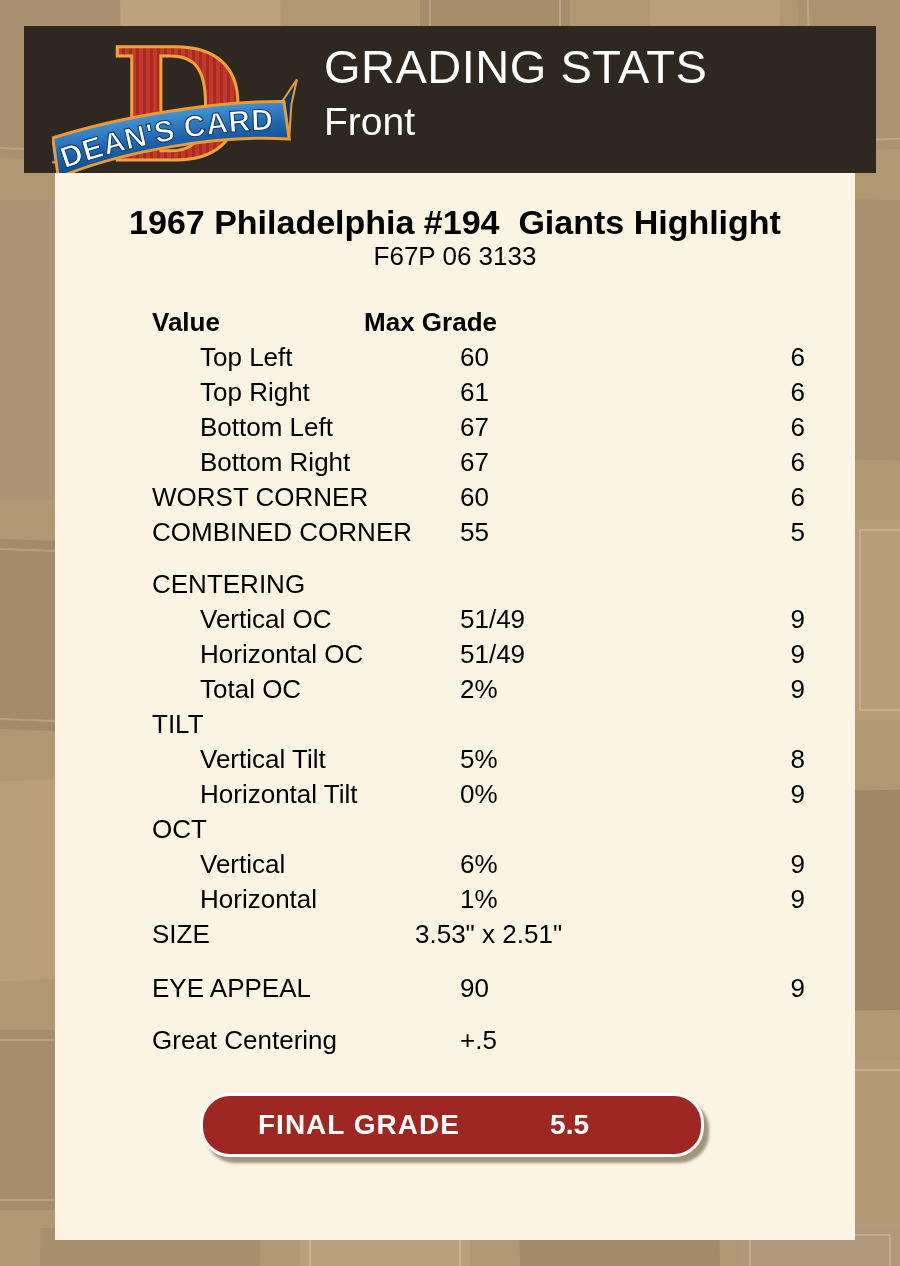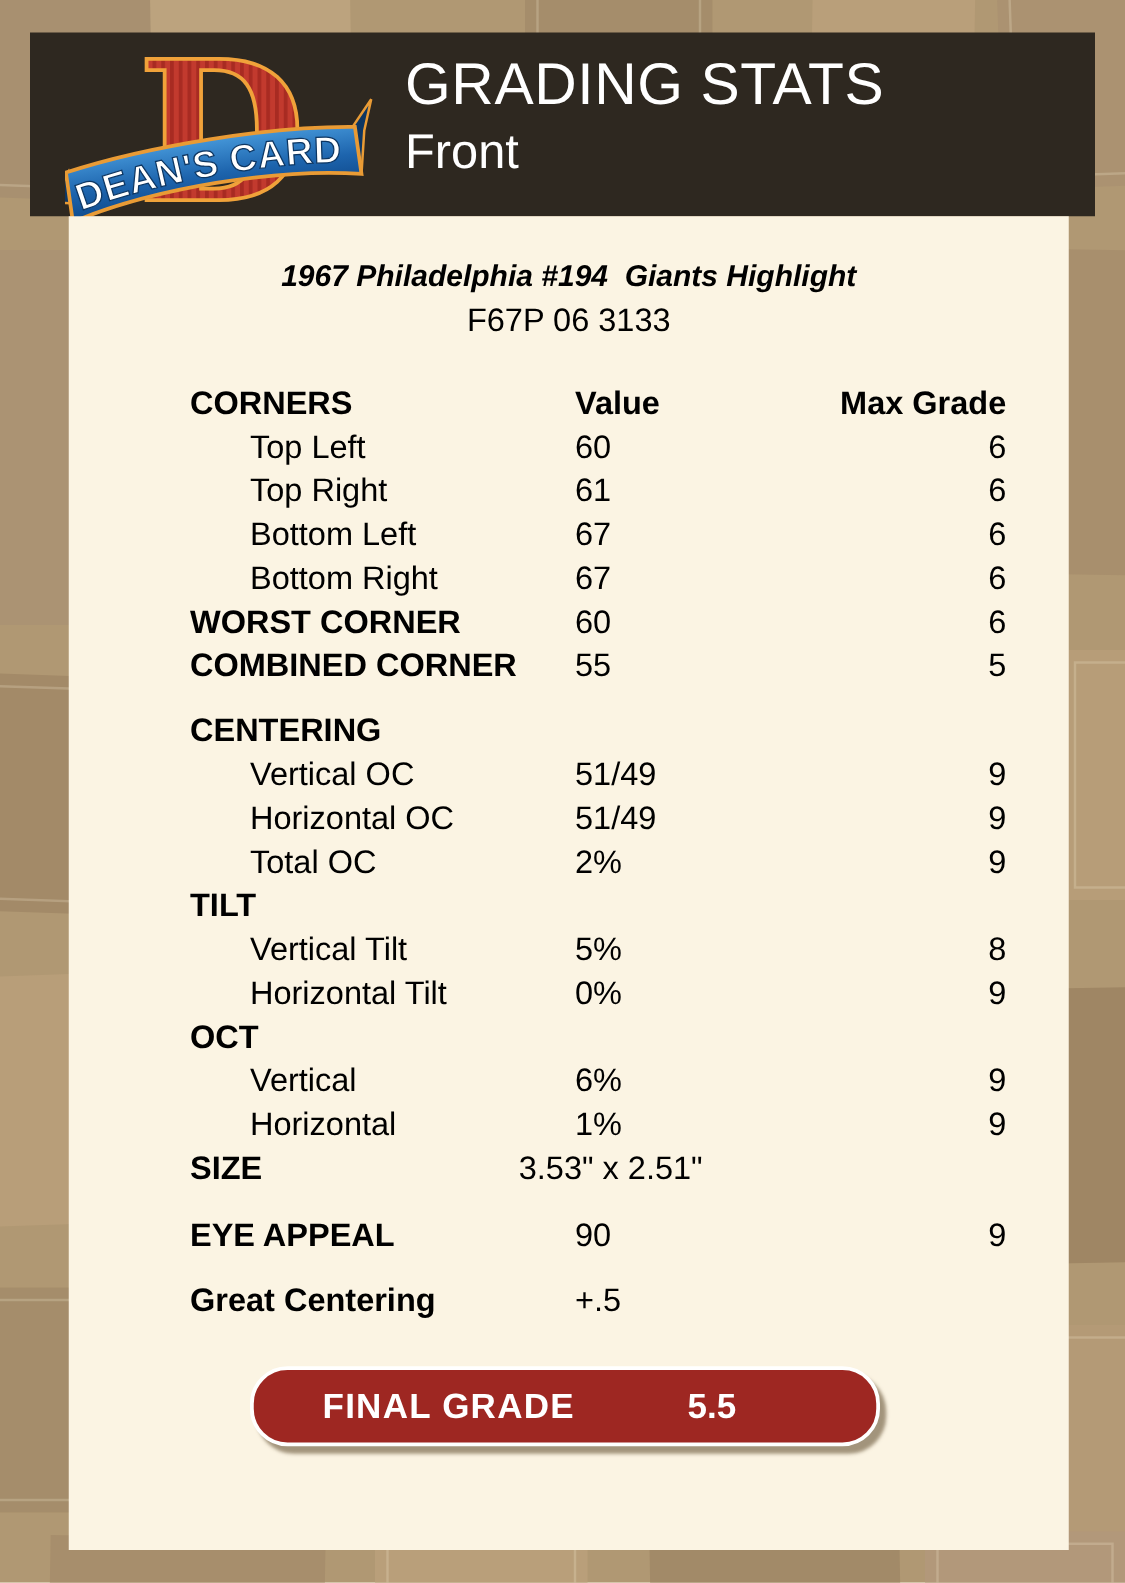--- a/index.html
+++ b/index.html
@@ -19,30 +19,30 @@
   }
   .logo-wrap{position:absolute;left:28px;top:2px;width:268px;height:146px;}
   .header-titles{position:absolute;left:300px;top:12px;width:512px;text-align:left;color:#ffffff;}
   .header-title{font-size:47px;line-height:58px;font-weight:normal;letter-spacing:.5px;}
   .header-subtitle{font-size:39px;line-height:52px;}
   
   .content{
     position:absolute;left:55px;top:173px;width:800px;height:1067px;
     background:#fbf4e3;box-sizing:border-box;padding-top:32px;color:#000;
   }
-  .card-title{text-align:center;font-size:24px;font-weight:bold;line-height:34px;white-space:pre;font-style:italic;}
+  .card-title{text-align:center;font-size:34px;font-weight:bold;line-height:34px;white-space:pre;}
   .card-code{text-align:center;font-size:26px;line-height:34px;}
   
   .stats{margin:32px 0 0 97px;}
   .trow{display:flex;align-items:center;height:35px;font-size:26px;}
   .c-label{width:308px;box-sizing:border-box;}
   .c-value{width:185px;text-align:left;}
   .c-max{width:160px;text-align:right;}
   .thead .c-label,.thead .c-value,.thead .c-max{font-weight:bold;}
-  .section .c-label{font-weight:bold;}
+  .section .c-label{font-weight:normal;}
   .lbl-indent{padding-left:48px;}
   .shift-left{transform:translateX(-45px);}
   .tspace{height:17px;}
   .tspace-lg{height:19px;}
   
   .final-pill{
     margin:35px 0 0 145px;width:498px;height:58px;
     background:#9e2722;border:3px solid #ffffff;border-radius:30px;
     box-shadow:5px 6px 3px rgba(140,124,98,.8);
     display:flex;align-items:center;
@@ -104,21 +104,20 @@
     <div class="header-subtitle">Front</div>
   </div>
 </div>
 
 <div class="content">
   <div class="card-title">1967 Philadelphia #194  Giants Highlight</div>
   <div class="card-code">F67P 06 3133</div>
 
   <div class="stats">
     <div class="trow thead">
-      <div class="c-label">CORNERS</div>
       <div class="c-value">Value</div>
       <div class="c-max">Max Grade</div>
     </div>
 
     <div class="trow">
       <div class="c-label lbl-indent">Top Left</div>
       <div class="c-value">60</div>
       <div class="c-max">6</div>
     </div>
     <div class="trow">

